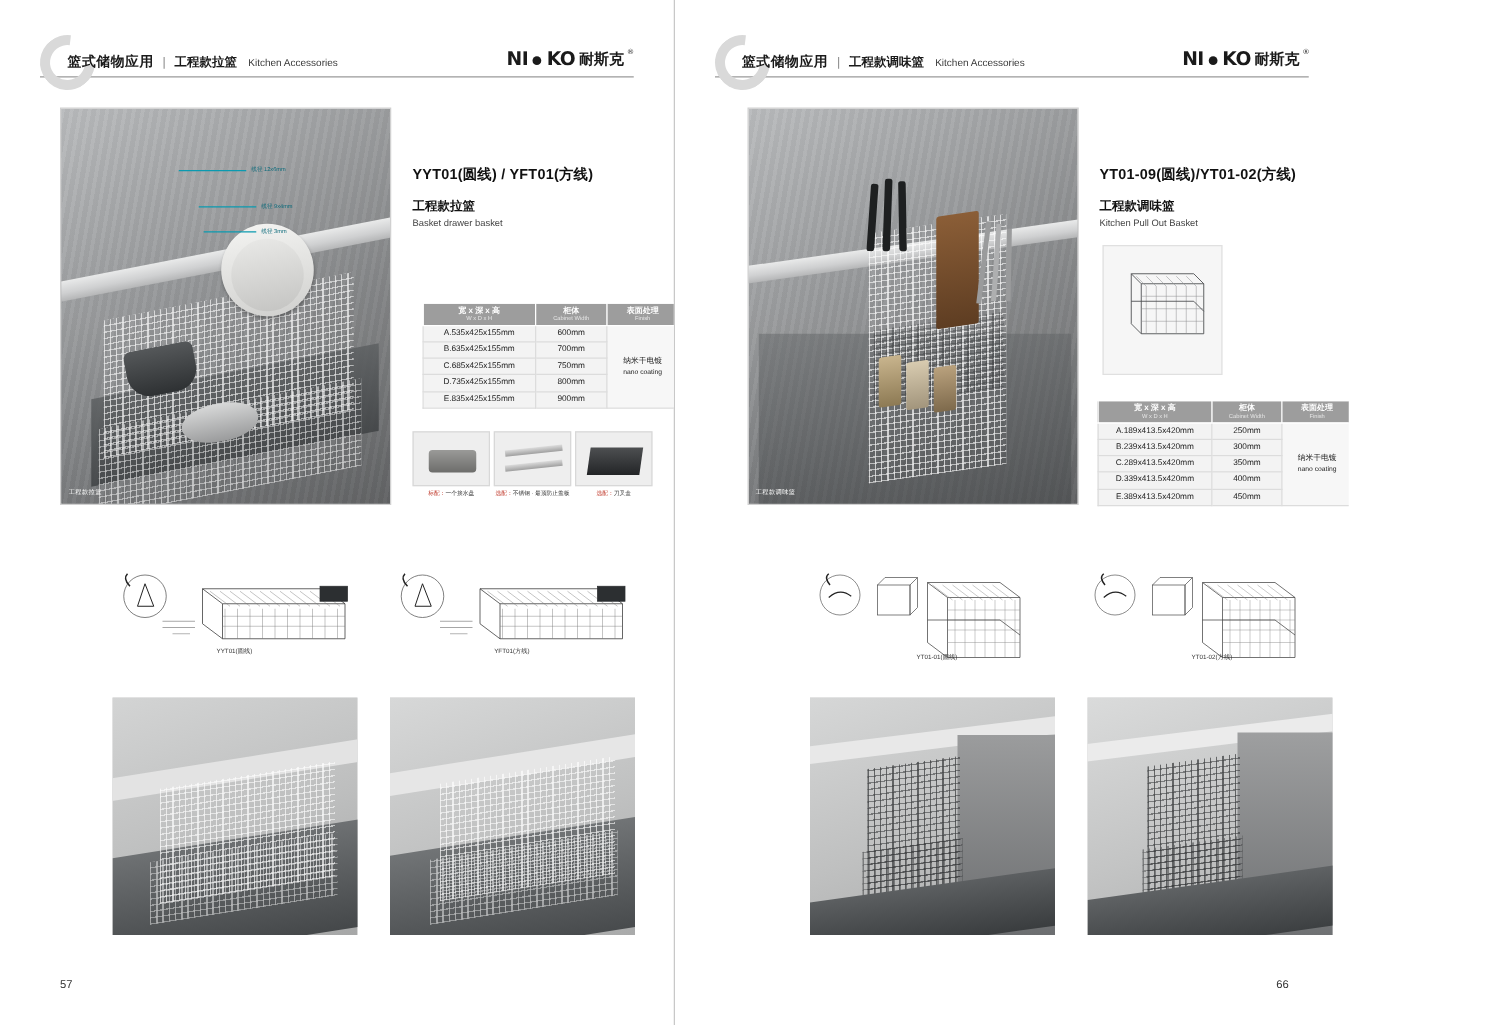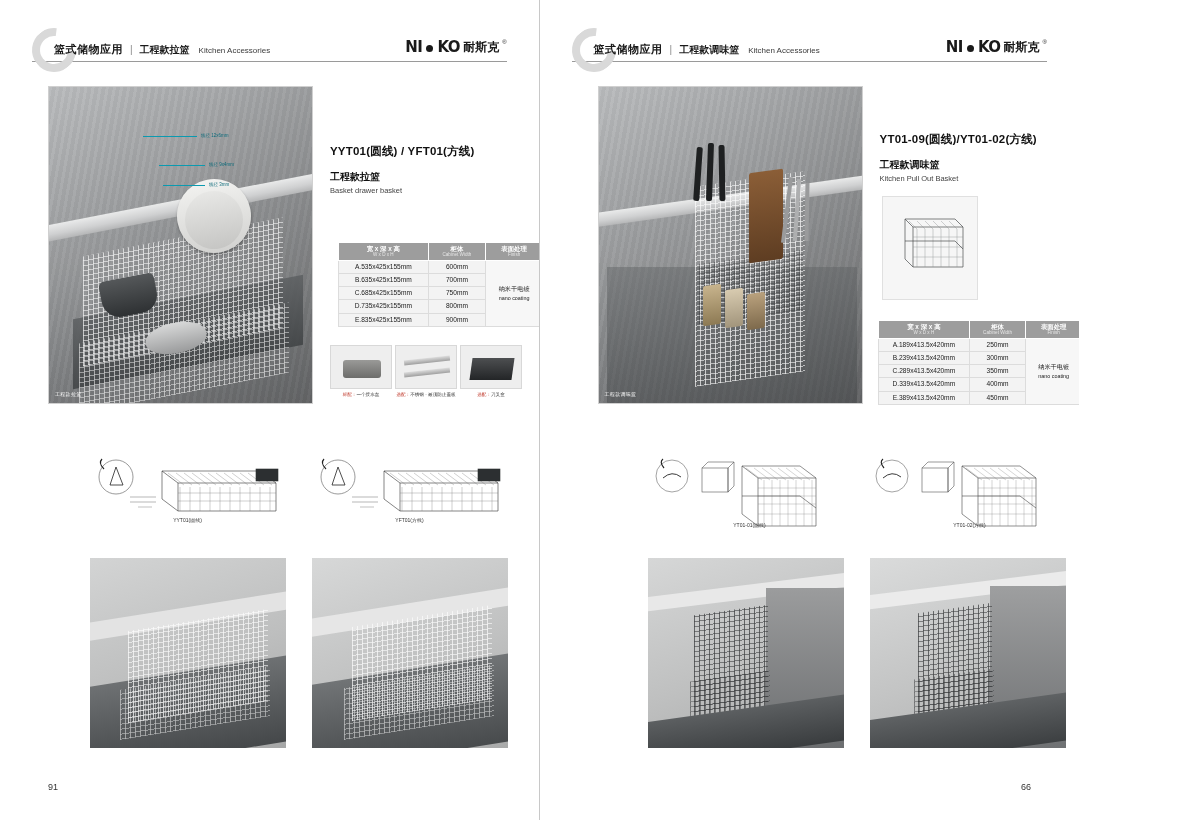--- a/index.html
+++ b/index.html
@@ -338,21 +338,21 @@
         <span class="ln" style="left:-50px; width:46px;"></span>
         <span>线径 9x4mm</span>
       </div>
       <div class="callout" style="left:160px; top:95px;">
         <span class="ln" style="left:-46px; width:42px;"></span>
         <span>线径 3mm</span>
       </div>
       <div class="hero-caption">工程款拉篮</div>
     </div>
 
-    <div class="prod" style="left:330px; top:132px; width:240px;margin-top:12px;">
+    <div class="prod" style="left:330px; top:132px; width:240px;">
       <div class="prod-code">YYT01(圆线) / YFT01(方线)</div>
       <div class="prod-name">工程款拉篮</div>
       <div class="prod-en">Basket drawer basket</div>
     </div>
 
     <table class="spec" style="left:338px; top:242px; width:205px;">
       <thead>
         <tr>
           <th style="width:90px;">
             <span class="cn">宽 x 深 x 高</span>
@@ -476,21 +476,21 @@
       <div class="mesh" style="left:30px; top:120px; width:150px; height:50px; transform:skewY(-9deg); opacity:.6;"></div>
     </div>
     <div class="bphoto" style="left:312px; top:558px; width:196px; height:190px;">
       <div style="position:absolute; inset:0; background:linear-gradient(160deg,#d7d8d8 0%,#c0c1c1 55%,#a9aaaa 100%);"></div>
       <div style="position:absolute; left:-10px; top:44px; width:230px; height:18px; background:#e6e6e6; transform:rotate(-9deg);"></div>
       <div style="position:absolute; left:0px; top:110px; width:210px; height:88px; background:linear-gradient(180deg,#717476,#484b4d); transform:skewY(-9deg);"></div>
       <div class="mesh" style="left:40px; top:58px; width:140px; height:94px; transform:skewY(-9deg); opacity:.9;"></div>
       <div class="mesh" style="left:32px; top:118px; width:150px; height:52px; transform:skewY(-9deg); opacity:.6;"></div>
     </div>
 
-    <div class="pgnum l">91</div>
+    <div class="pgnum l">57</div>
   </div>
 
   <div class="page right">
 
     <div class="hdr">
       <div class="hdr-rule"></div>
       <div class="hdr-c"></div>
       <div class="hdr-titles">
         <span class="hdr-cat">篮式储物应用</span>
         <span class="hdr-sep">|</span>

